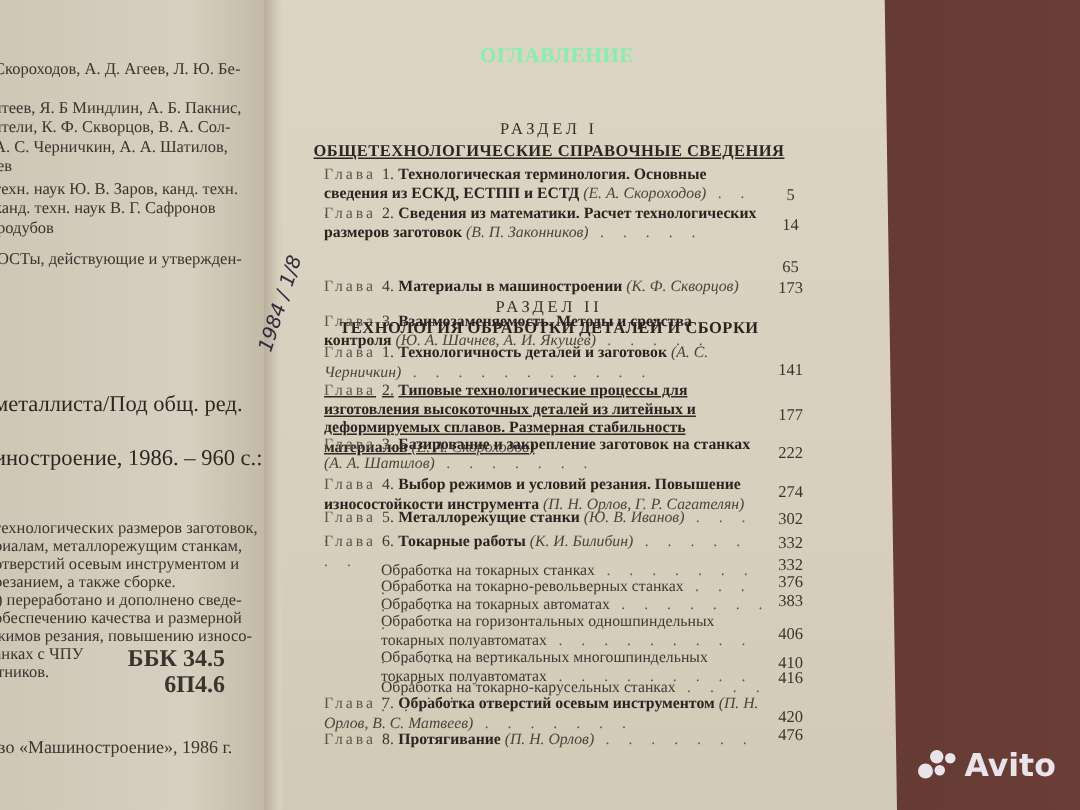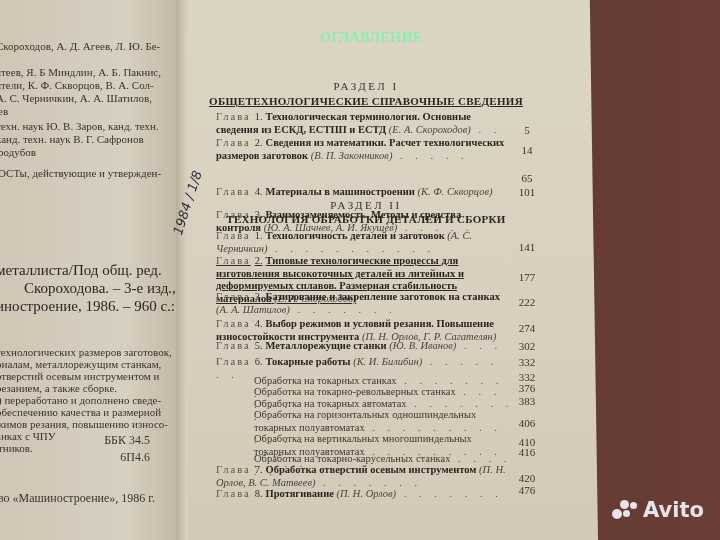--- a/index.html
+++ b/index.html
@@ -26,21 +26,21 @@
     .right-page {
       position: absolute; left: 188px; top: 0; width: 410px; height: 540px;
       background: linear-gradient(180deg, #ddd5c4 0%, #d8cfbe 60%, #d2c9b7 100%);
       clip-path: polygon(0 0, 98% 0, 100% 100%, 0 100%);
     }
     .left-text {
       position: absolute; font-size: 11px; line-height: 12.8px; color: #3a342e;
       white-space: nowrap;
     }
     .left-text.big { font-size: 15px; line-height: 17px; color: #2b2622; }
-    .left-text.bbk { font-size: 12px; font-weight: normal; text-align: right; }
+    .left-text.bbk { font-size: 16px; font-weight: bold; text-align: right; }
     .toc-title {
       position: absolute; left: 320px; top: 30px; font-size: 14px; font-weight: bold;
       letter-spacing: 0.5px; color: #86efac;
     }
     .section-label {
       position: absolute; font-size: 11px; letter-spacing: 2.5px; color: #38322c;
       text-align: center; width: 340px; left: 196px;
     }
     .section-heading {
       position: absolute; font-size: 11px; font-weight: bold; color: #2a2521;
@@ -81,21 +81,20 @@
   <div class="left-text" style="left:-4px;top:92px;">А. С. Черничкин, А. А. Шатилов,</div>
   <div class="left-text" style="left:-2px;top:105px;">ев</div>
 
   <div class="left-text" style="left:-4px;top:120px;">техн. наук Ю. В. Заров, канд. техн.</div>
   <div class="left-text" style="left:-4px;top:133px;">канд. техн. наук В. Г. Сафронов</div>
   <div class="left-text" style="left:-2px;top:146px;">родубов</div>
 
   <div class="left-text" style="left:-2px;top:167px;">ОСТы, действующие и утвержден-</div>
 
   <div class="left-text big" style="left:-4px;top:262px;">металлиста/Под общ. ред.</div>
-  <div class="left-text big" style="left:24px;top:280px;">Скороходова. – 3-е изд.,</div>
   <div class="left-text big" style="left:-4px;top:298px;">иностроение, 1986. – 960 с.:</div>
 
   <div class="left-text" style="left:-4px;top:346px;">технологических размеров заготовок,</div>
   <div class="left-text" style="left:-4px;top:358px;">риалам, металлорежущим станкам,</div>
   <div class="left-text" style="left:-4px;top:370px;">отверстий осевым инструментом и</div>
   <div class="left-text" style="left:-4px;top:382px;">резанием, а также сборке.</div>
   <div class="left-text" style="left:-2px;top:394px;">) переработано и дополнено сведе-</div>
   <div class="left-text" style="left:-4px;top:406px;">обеспечению качества и размерной</div>
   <div class="left-text" style="left:-4px;top:418px;">жимов резания, повышению износо-</div>
   <div class="left-text" style="left:-4px;top:430px;">анках с ЧПУ</div>
@@ -131,21 +130,21 @@
 <div class="toc-entry" style="top:161px;margin-top:48px;">
   <span class="glava">Глава</span><span class="num">3.</span><span class="t">Взаимозаменяемость. Методы и средства контроля</span>
   <span class="a">(Ю. А. Шачнев, А. И. Якушев)</span><span class="dots"> . . . . .</span>
 </div>
 <div class="page-num" style="top:172px;">65</div>
 
 <div class="toc-entry" style="top:186px;">
   <span class="glava">Глава</span><span class="num">4.</span><span class="t">Материалы в машиностроении</span>
   <span class="a">(К. Ф. Скворцов)</span>
 </div>
-<div class="page-num" style="top:186px;">101</div>
+<div class="page-num" style="top:186px;">173</div>
 
 <div class="section-label" style="top:199px;">РАЗДЕЛ II</div>
 <div class="section-heading" style="top:213px;">ТЕХНОЛОГИЯ ОБРАБОТКИ ДЕТАЛЕЙ И СБОРКИ</div>
 
 <div class="toc-entry" style="top:230px;">
   <span class="glava">Глава</span><span class="num">1.</span><span class="t">Технологичность деталей и заготовок</span>
   <span class="a">(А. С. Черничкин)</span><span class="dots"> . . . . . . . . . . .</span>
 </div>
 <div class="page-num" style="top:241px;">141</div>
 

